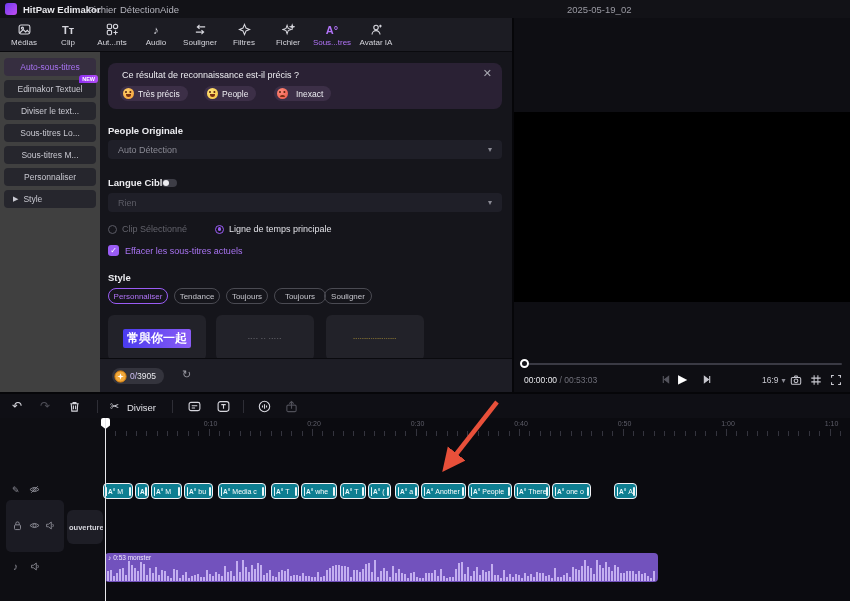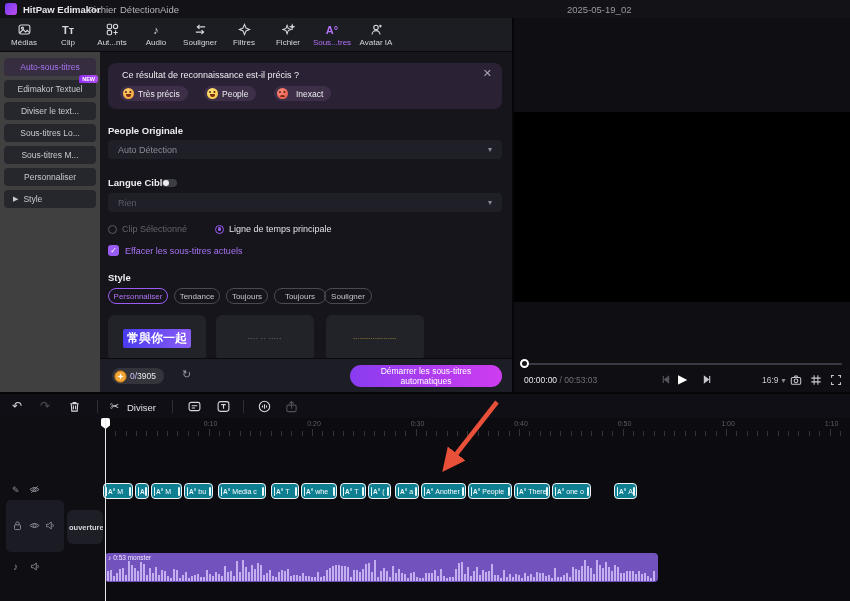--- a/index.html
+++ b/index.html
@@ -278,21 +278,20 @@
 
     <div id="actionbar">
       <div id="credits">
         <svg class="svgi" width="13" height="13" viewBox="0 0 13 13">
             <circle cx="6.5" cy="6.5" r="5.6" fill="#f2a93b" stroke="#d9820f" stroke-width="1"></circle>
             <path d="M6.5 3.2 L7.3 5.7 L9.8 6.5 L7.3 7.3 L6.5 9.8 L5.7 7.3 L3.2 6.5 L5.7 5.7 Z" fill="#fff"></path>
           </svg>
         <span><span class="used">0/</span><span class="total">3905</span></span>
       </div>
       <span id="refresh-icon">↻</span>
-      <button id="start-btn">Démarrer les sous-titres automatiques</button>
     </div>
   <button class="style-tab active" style="left: 8px; width: 60px;">Personnaliser</button>
       <button class="style-tab" style="left: 74px; width: 46px;">Tendance</button>
       <button class="style-tab" style="left: 126px; width: 42px;">Toujours</button>
       <button class="style-tab" style="left: 174px; width: 52px;">Toujours</button>
       <button class="style-tab" style="left: 224px; width: 48px;">Souligner</button>
     </div>
 
   <div id="player">
     <div id="video-frame"></div>

